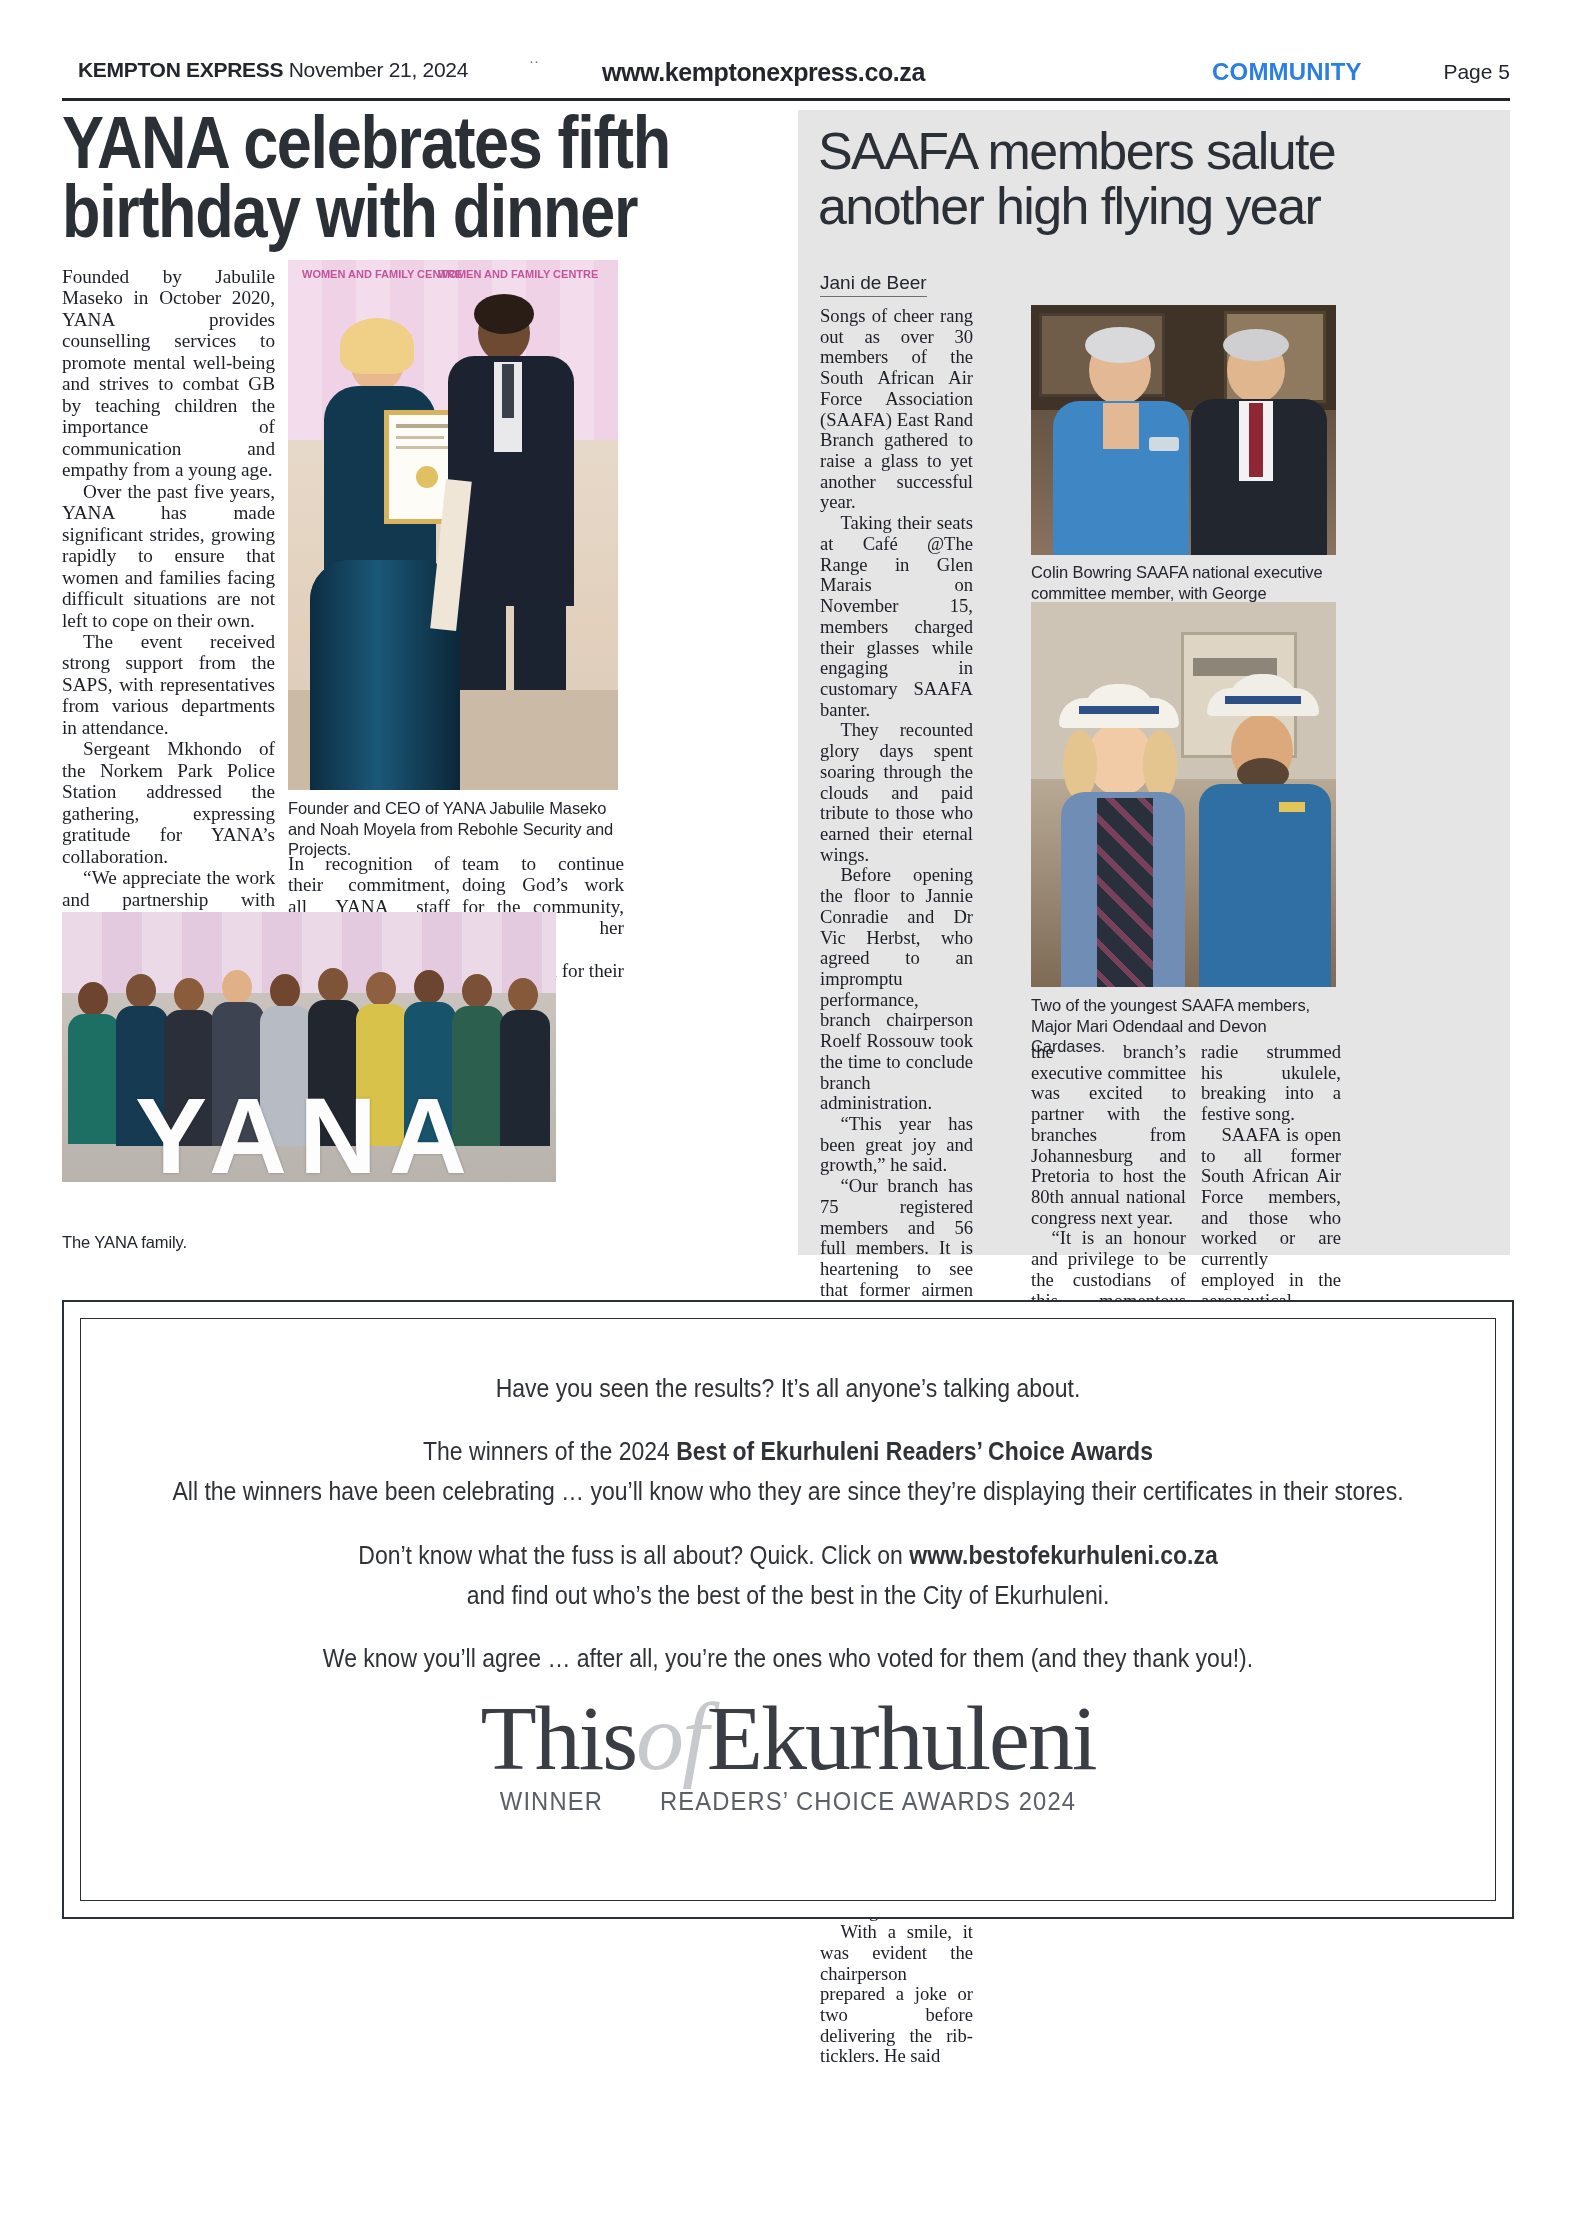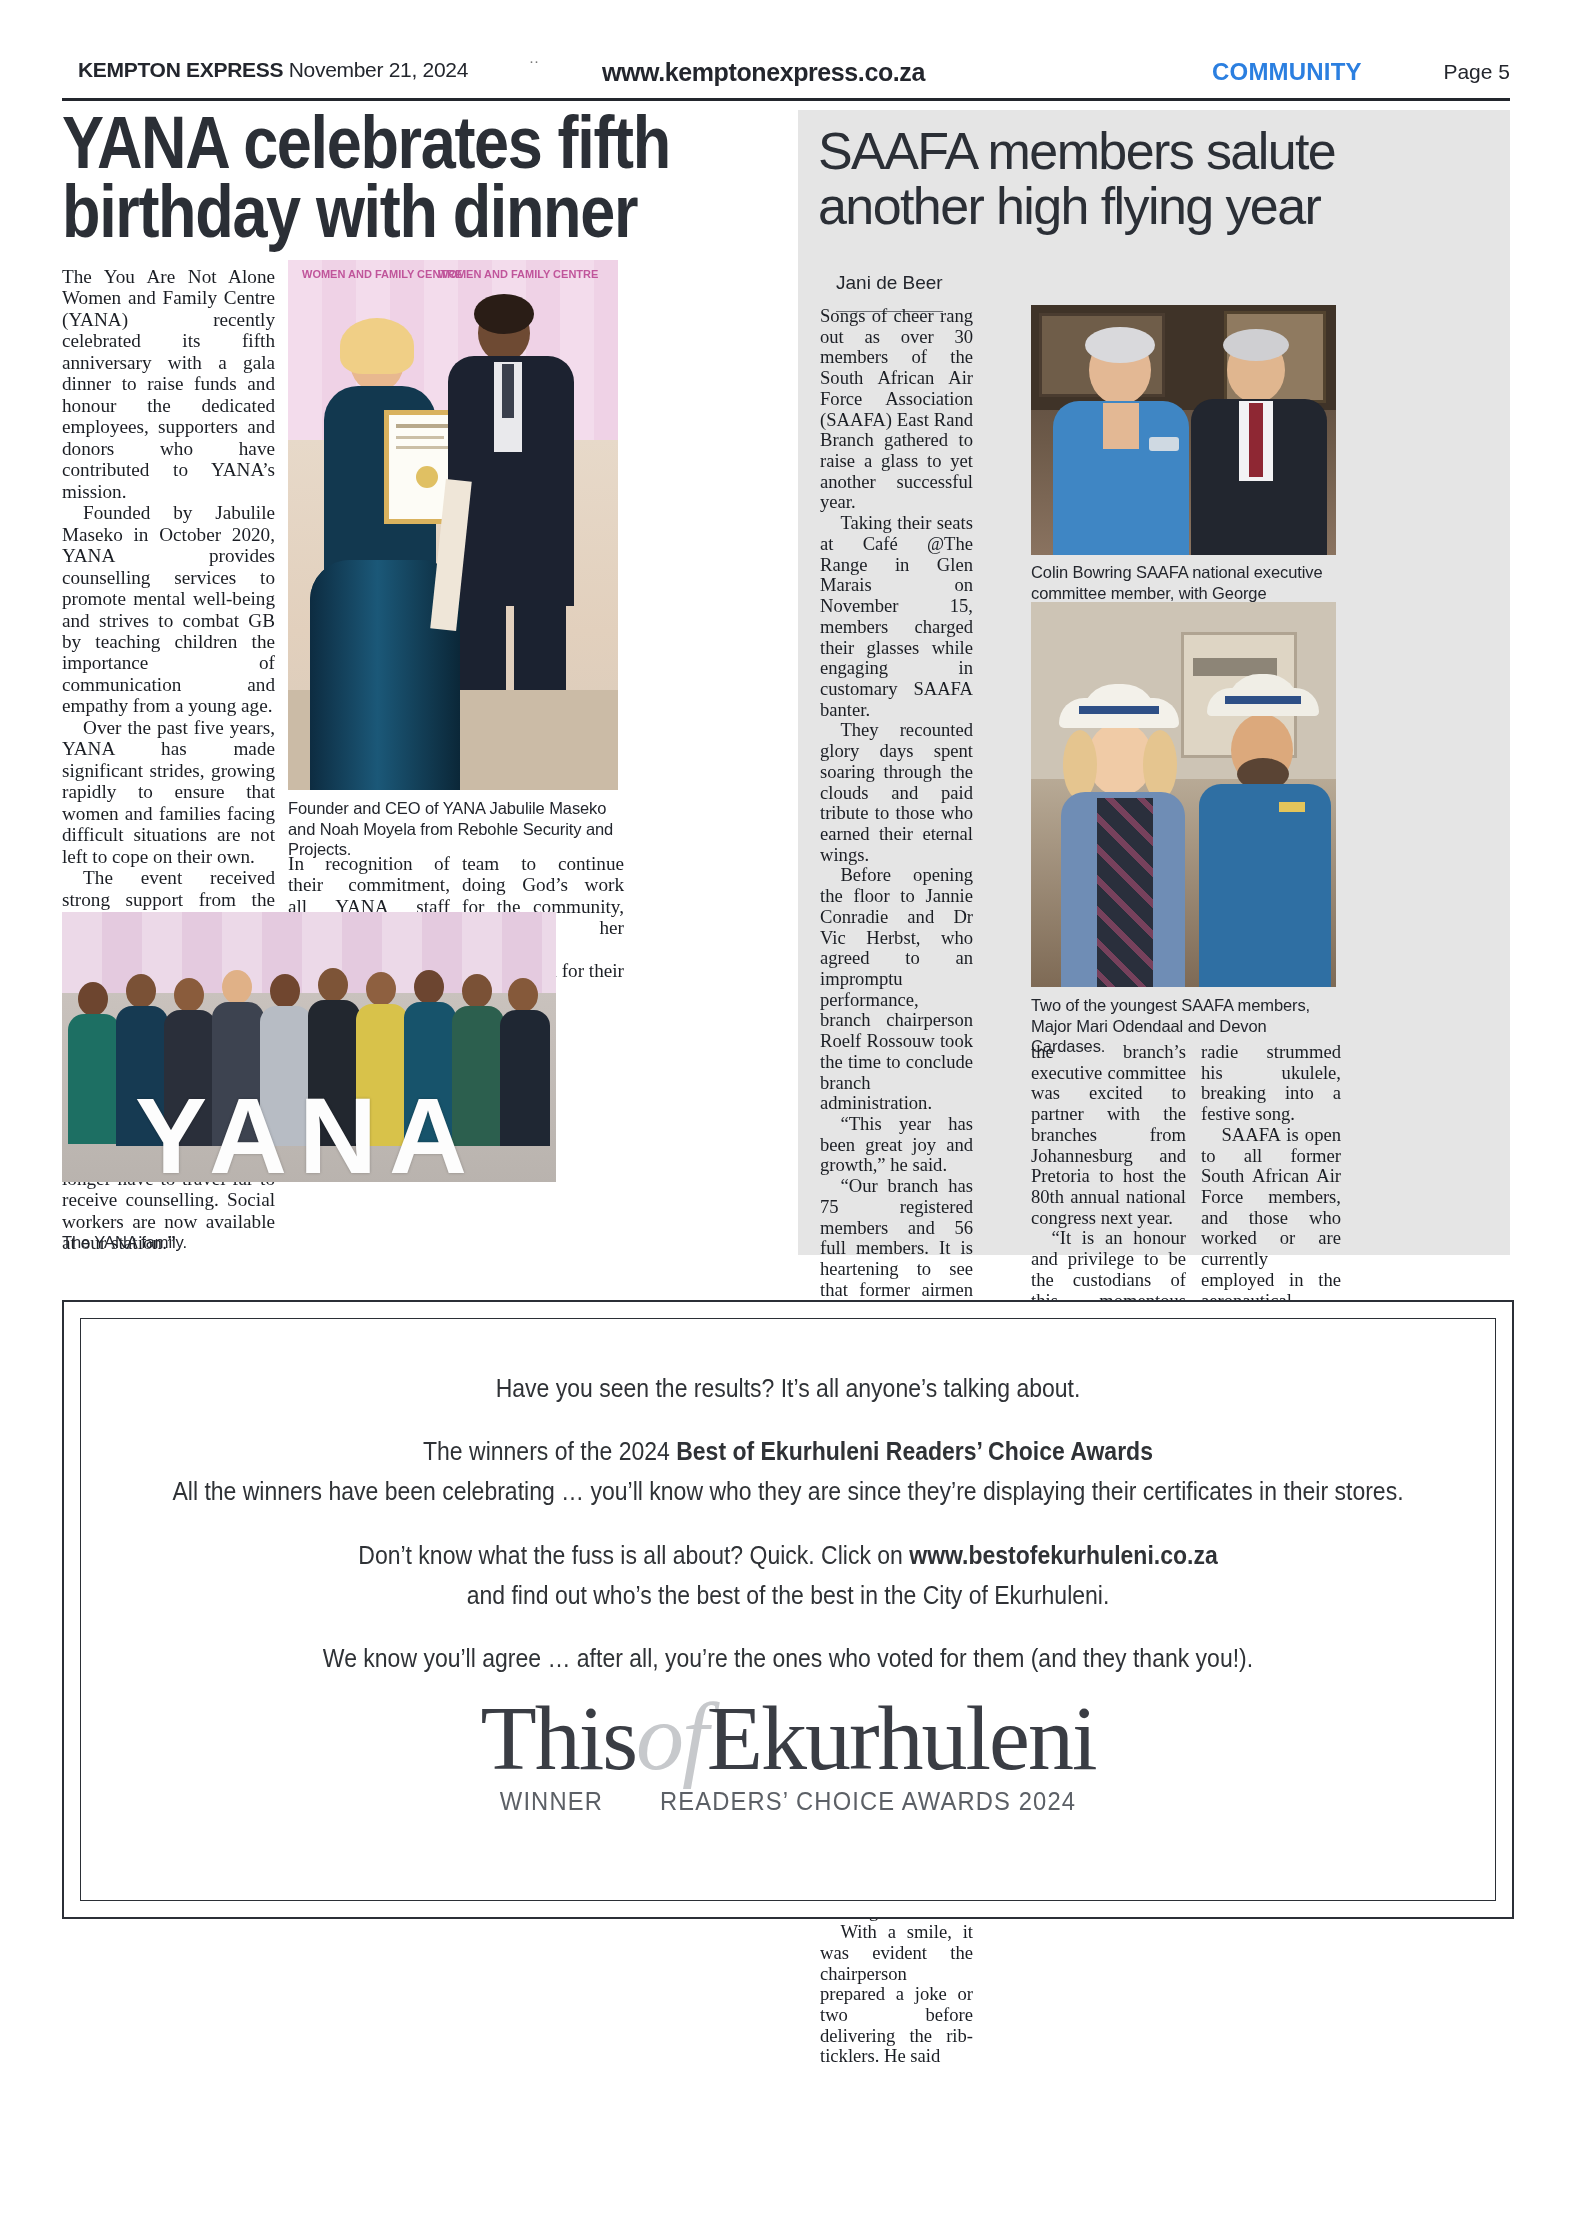--- a/index.html
+++ b/index.html
@@ -45,21 +45,21 @@
   .ph2{position:absolute;left:62px;top:912px;width:494px;height:270px;}
   .cap2{position:absolute;left:62px;top:1232px;width:470px;}
 
   
   .right-box{position:absolute;left:798px;top:110px;width:712px;height:1145px;background:#e5e5e5;}
   .hl-saafa{position:absolute;left:20px;top:14px;width:672px;
             font-family:"Liberation Sans",sans-serif;font-weight:400;font-size:52px;line-height:1.06;
             letter-spacing:-1.6px;color:#2b2f36;}
   .hl-saafa span{display:block;}
   .byline{position:absolute;left:22px;top:162px;font-family:"Liberation Sans",sans-serif;font-size:19px;
-          color:#23262d;border-bottom:1.5px solid #6d6f75;padding-bottom:17px;margin-left:16px;}
+          color:#23262d;border-bottom:1.5px solid #6d6f75;padding-bottom:2px;}
 
   .r1{position:absolute;left:22px;top:196px;width:153px;font-size:18.6px;line-height:1.115;}
   .rph1{position:absolute;left:233px;top:195px;width:305px;height:250px;}
   .rcap1{position:absolute;left:233px;top:452px;width:310px;}
   .rph2{position:absolute;left:233px;top:492px;width:305px;height:385px;}
   .rcap2{position:absolute;left:233px;top:885px;width:310px;}
 
   .r2{position:absolute;left:233px;top:932px;width:155px;font-size:18.6px;line-height:1.115;}
   .r3{position:absolute;left:403px;top:932px;width:140px;font-size:18.6px;line-height:1.115;}
 
@@ -104,21 +104,20 @@
   </div>
   <div class="rule"></div>
 
   <div class="left-story">
     <div class="hl-yana">
       <span>YANA celebrates fifth</span>
       <span>birthday with dinner</span>
     </div>
 
     <div class="col-body c1">
-      <p>The You Are Not Alone Women and Family Centre (YANA) recently celebrated its fifth anniversary with a gala dinner to raise funds and honour the dedicated employees, supporters and donors who have contributed to YANA’s mission.</p>
       <p>Founded by Jabulile Maseko in October 2020, YANA provides counselling services to promote mental well-being and strives to combat GB by teaching children the importance of communication and empathy from a young age.</p>
       <p>Over the past five years, YANA has made significant strides, growing rapidly to ensure that women and families facing difficult situations are not left to cope on their own.</p>
       <p>The event received strong support from the SAPS, with representatives from various departments in attendance.</p>
       <p>Sergeant Mkhondo of the Norkem Park Police Station addressed the gathering, expressing gratitude for YANA’s collaboration.</p>
       <p>“We appreciate the work and partnership with YANA, as our victims no longer have to travel far to receive counselling. Social workers are now available at our station.”</p>
     </div>
 
     <div class="photo ph1">
       <div class="sky" style="background:linear-gradient(#f1d7e6 0%,#e9c7dd 34%,#e7d9c9 34%,#e2d0bd 70%,#d9cbbb 100%);"></div>
       <div style="position:absolute;left:0;top:0;width:100%;height:34%;background:

